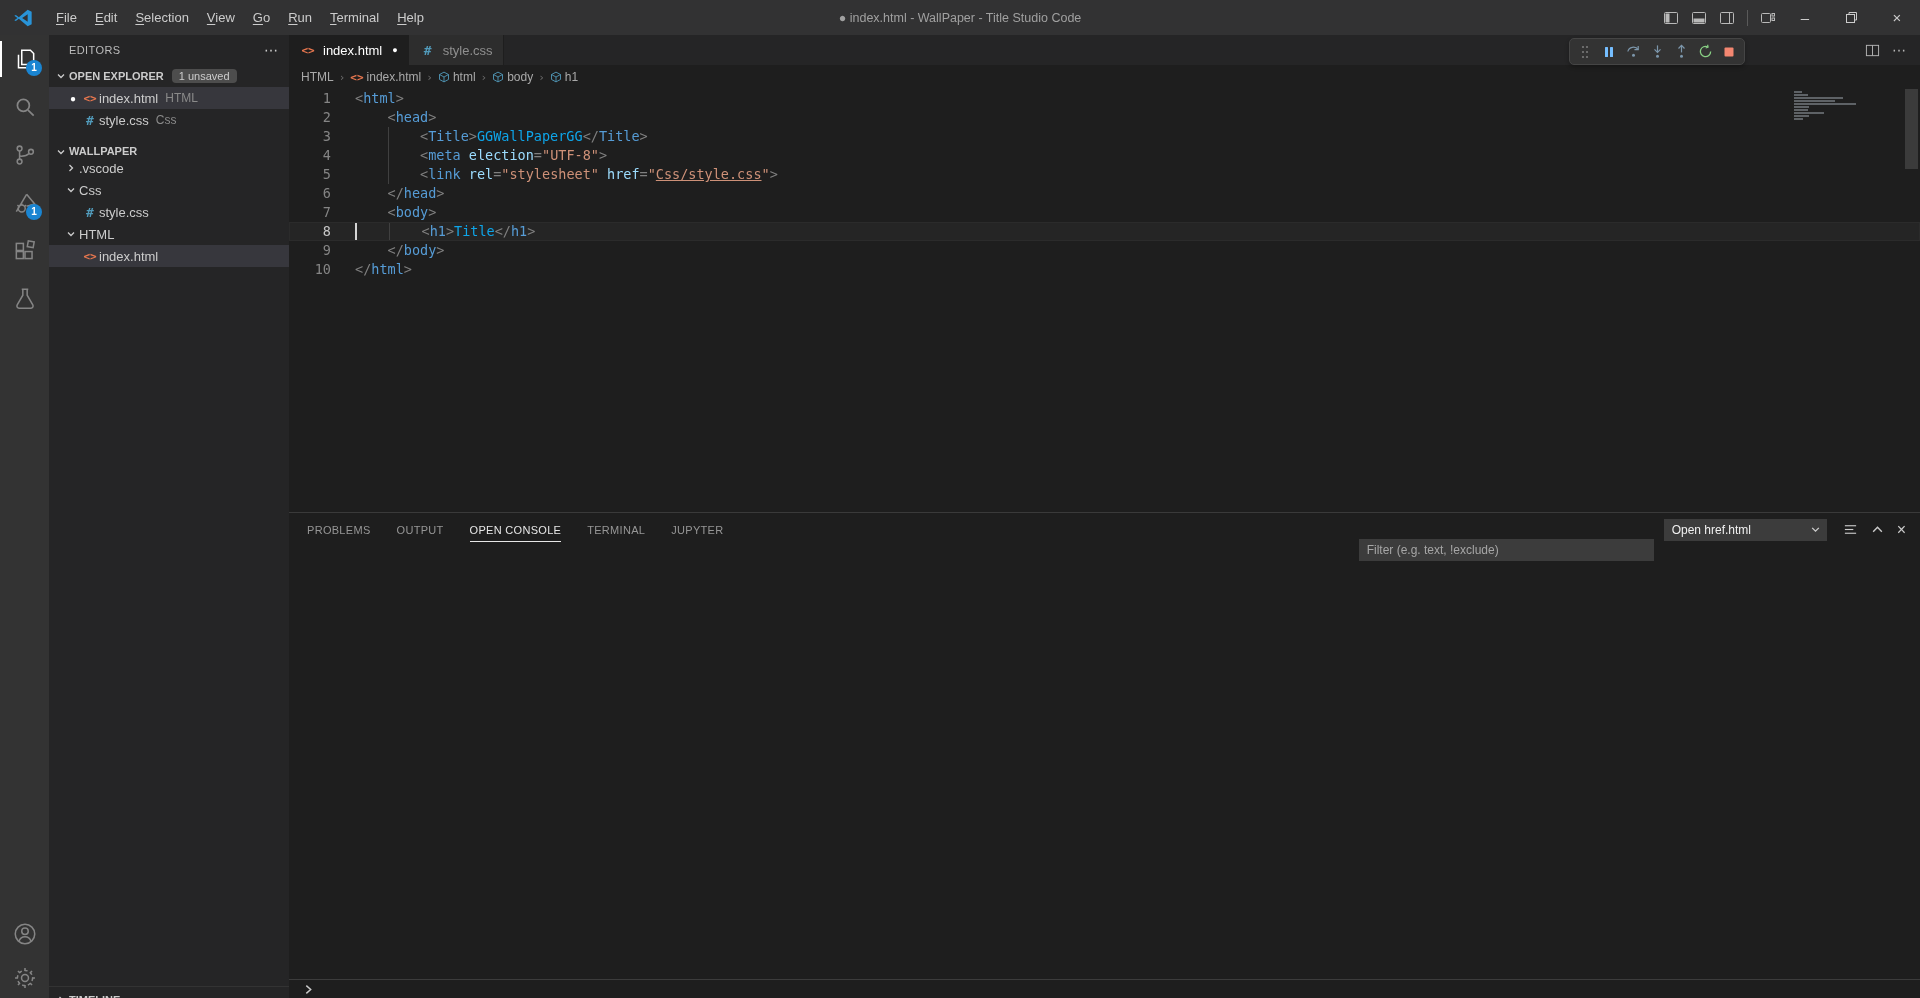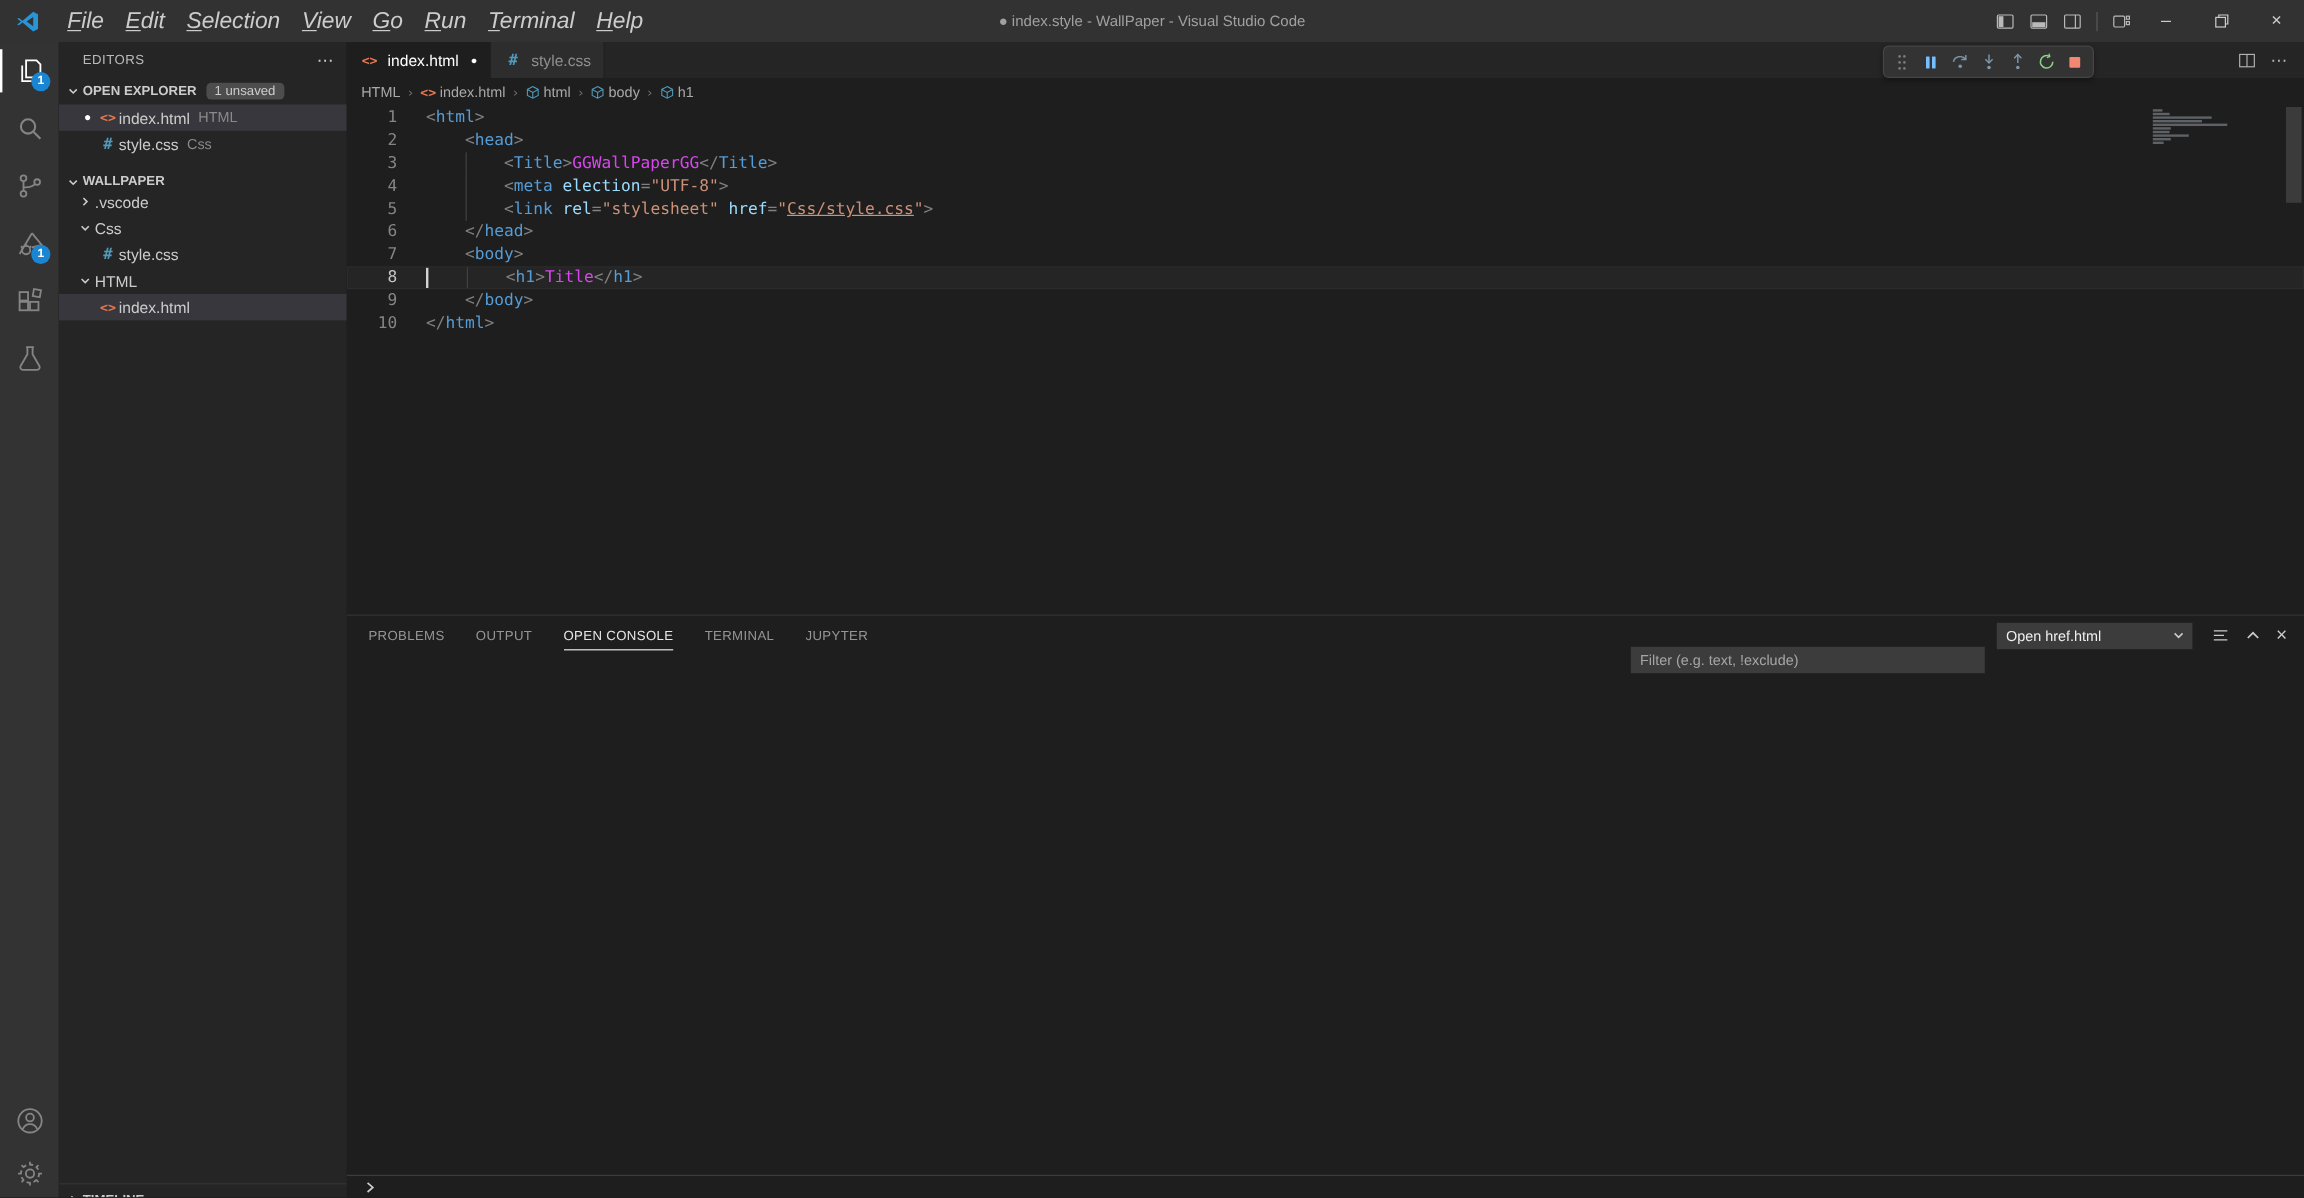--- a/index.html
+++ b/index.html
@@ -5,21 +5,21 @@
   * { margin:0; padding:0; box-sizing:border-box; }
   html,body { width:1920px; height:998px; overflow:hidden; background:#1e1e1e;
     font-family:"Liberation Sans", sans-serif; color:#cccccc; }
   svg { display:block; }
   u { text-decoration:underline; text-underline-offset:2px; }
 
   
   .titlebar { height:35px; background:#323233; display:flex; align-items:center; position:relative; }
   .vscode-logo { width:20px; height:20px; margin:0 14px 0 13px; }
   .menubar { display:flex; height:100%; align-items:center; }
-  .menu-item { padding:0 9px; font-size:19px; color:#cccccc; height:26px; line-height:26px; border-radius:4px; cursor:default;font-style:italic; }
+  .menu-item { padding:0 9px; font-size:13px; color:#cccccc; height:26px; line-height:26px; border-radius:4px; cursor:default; }
   .win-title { position:absolute; left:0; right:0; text-align:center; font-size:12.5px; color:#a0a0a0; pointer-events:none; }
   .win-controls { position:absolute; right:0; top:0; height:35px; display:flex; align-items:center; }
   .layout-btn { width:28px; height:28px; display:flex; align-items:center; justify-content:center; }
   .wc-sep { width:1px; height:16px; background:#5a5a5a; margin:0 6px; }
   .caption-btn { width:46px; height:35px; display:flex; align-items:center; justify-content:center; font-size:15px; color:#cccccc; }
 
   
   .main { display:flex; height:963px; }
 
   
@@ -66,21 +66,21 @@
   .bc-sep { color:#6e6e6e; margin:0 3px; font-family:"DejaVu Sans Mono",monospace; font-size:11px; }
 
   .code-area { flex:1; position:relative; font-family:"DejaVu Sans Mono",monospace; font-size:13.5px; overflow:hidden; }
   .code-line { display:flex; height:19px; line-height:19px; white-space:pre; }
   .code-line.current { background:rgba(255,255,255,.035); outline:1px solid #2b2b2b; outline-offset:-1px; }
   .ln { width:42px; text-align:right; color:#858585; flex:none; }
   .code-line.current .ln { color:#c6c6c6; }
   .lc { margin-left:24px; display:flex; }
   .tk-p { color:#808080; } .tk-t { color:#569cd6; } .tk-a { color:#9cdcfe; }
   .tk-s { color:#ce9178; } .tk-l { color:#ce9178; text-decoration:underline; }
-  .tk-x { color:#d946ef; } .tk-w { }
+  .tk-x { color:#0ea5e9; } .tk-w { }
   .tk-g { background:linear-gradient(#404040,#404040) no-repeat; background-size:1px 100%; background-position:4ch 0; }
   .cursor { width:1.5px; background:#d4d4d4; height:17px; align-self:center; }
   .minimap { position:absolute; top:2px; right:58px; width:68px; }
   .mm-line { height:2px; margin-bottom:1px; background:rgba(190,200,210,.4); }
   .scroll-slider { position:absolute; top:0; right:2px; width:13px; height:80px; background:rgba(121,121,121,.32); }
 
   
   .panel { height:486px; background:#1e1e1e; border-top:1px solid #3a3a3a; display:flex; flex-direction:column; }
   .panel-header { height:33px; display:flex; align-items:center; padding-left:18px; }
   .panel-tab { font-size:11px; letter-spacing:.3px; color:#969696; margin-right:26px; padding:6px 0 5px; border-bottom:1px solid transparent; }
@@ -106,21 +106,21 @@
   <div class="menubar">
     <div class="menu-item"><u>F</u>ile</div>
     <div class="menu-item"><u>E</u>dit</div>
     <div class="menu-item"><u>S</u>election</div>
     <div class="menu-item"><u>V</u>iew</div>
     <div class="menu-item"><u>G</u>o</div>
     <div class="menu-item"><u>R</u>un</div>
     <div class="menu-item"><u>T</u>erminal</div>
     <div class="menu-item"><u>H</u>elp</div>
   </div>
-  <div class="win-title">● index.style - WallPaper - Visual Studio Code</div>
+  <div class="win-title">● index.html - WallPaper - Title Studio Code</div>
   <div class="win-controls">
     <div class="layout-btn">
       <svg width="16" height="16" viewBox="0 0 16 16">
           <rect x="1.5" y="2.5" width="13" height="11" rx="1" fill="none" stroke="#b9b9b9"></rect>
           <rect x="2.5" y="3.5" width="4" height="9" fill="#b9b9b9"></rect>
         </svg>
     </div>
     <div class="layout-btn">
       <svg width="16" height="16" viewBox="0 0 16 16">
           <rect x="1.5" y="2.5" width="13" height="11" rx="1" fill="none" stroke="#b9b9b9"></rect>

